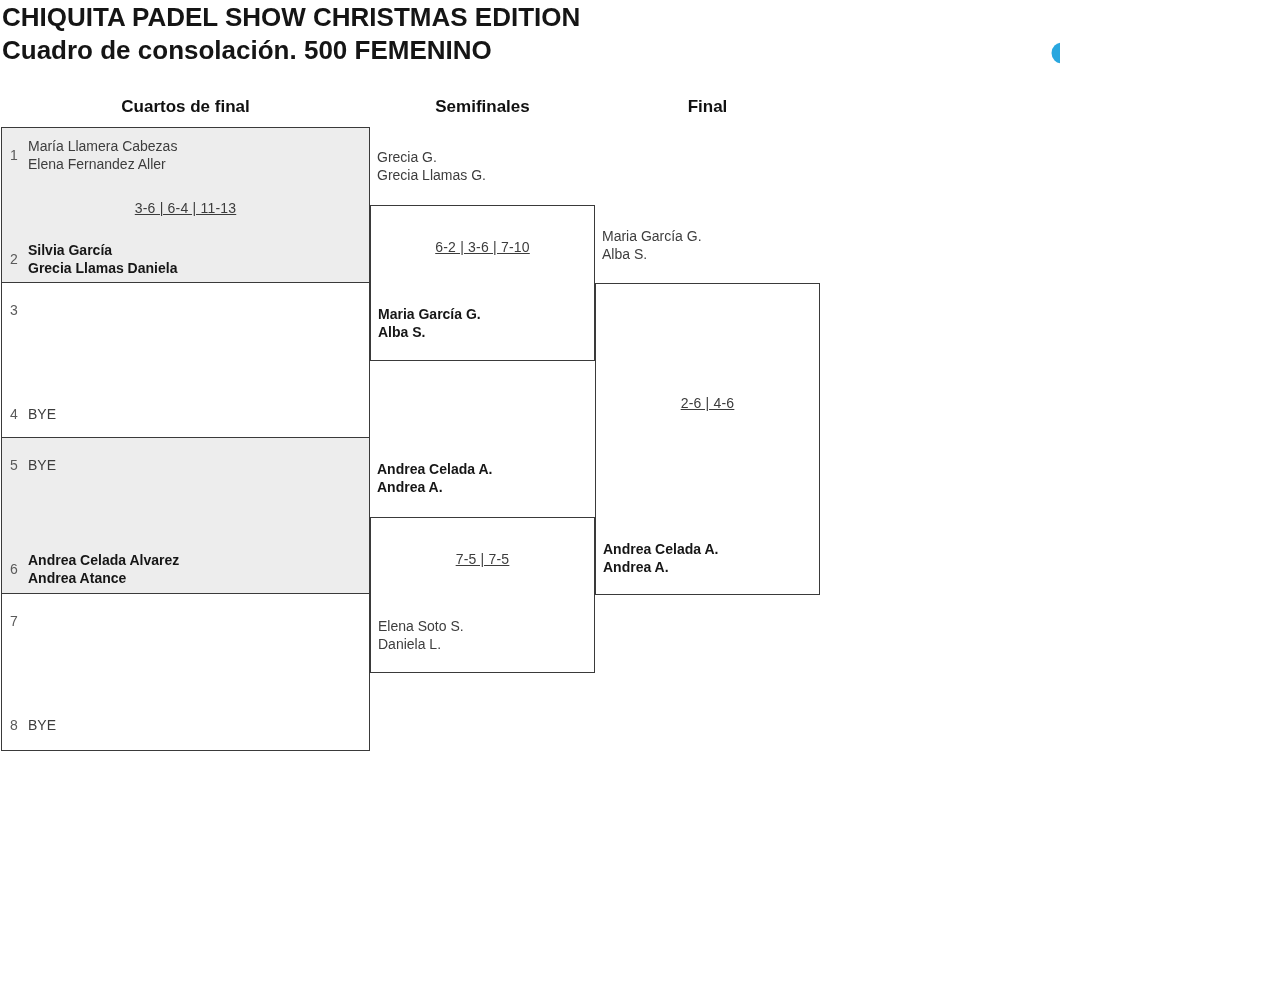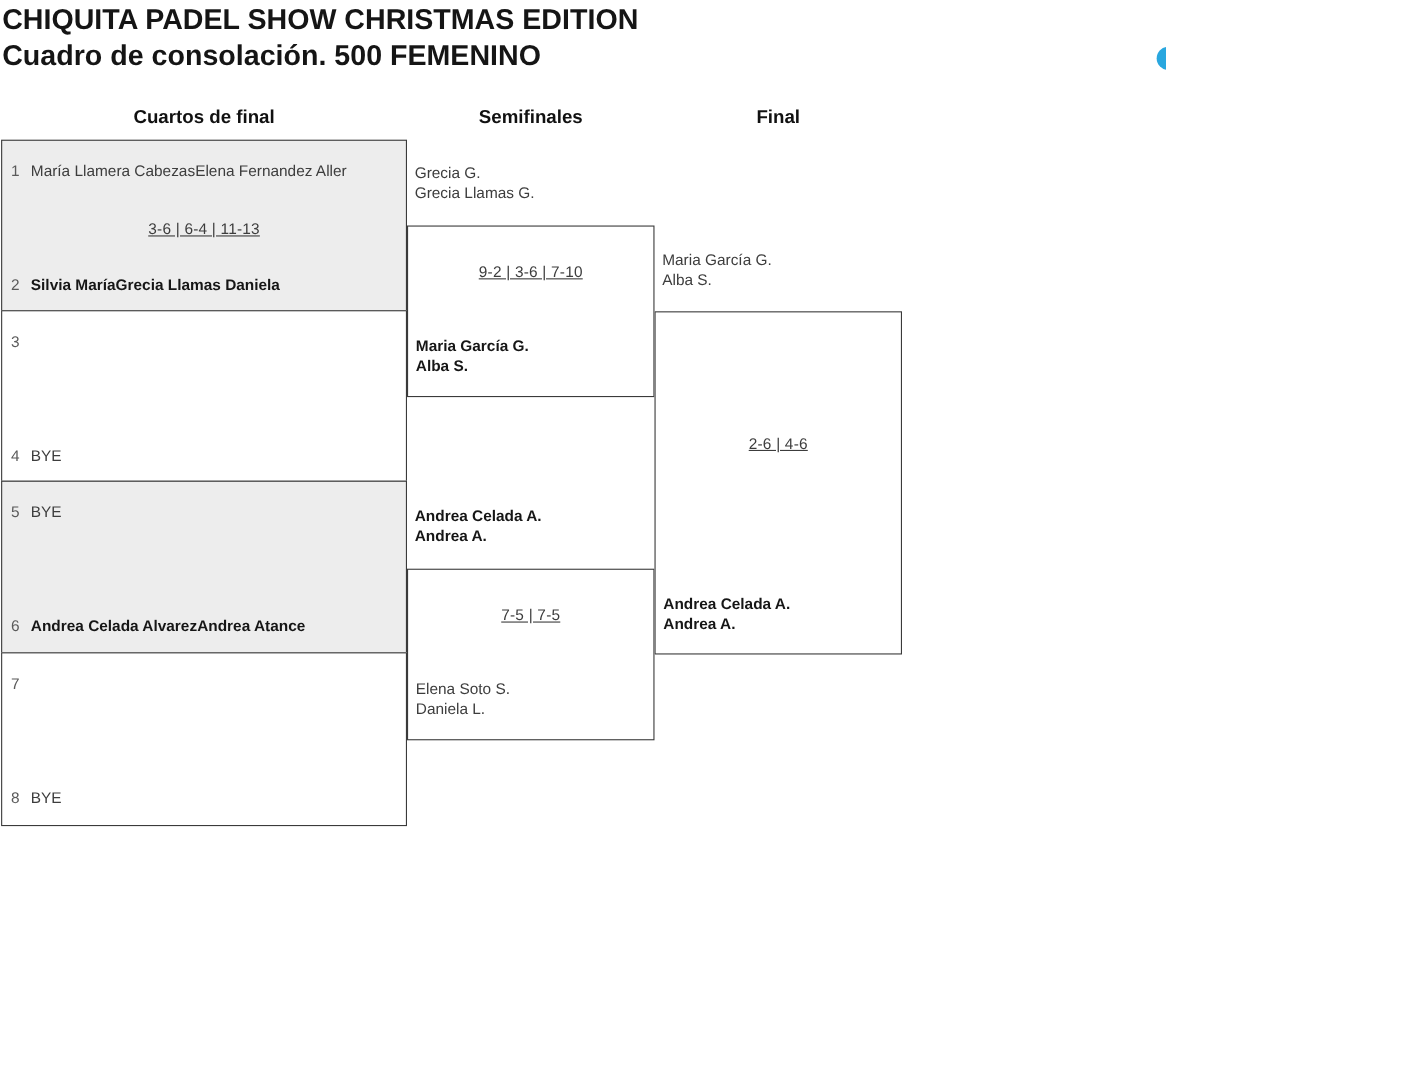--- a/index.html
+++ b/index.html
@@ -33,21 +33,21 @@
   .sf1 { top:205px; }
   .sf2 { top:517px; }
   .final-box { left:595px; top:283px; width:225px; height:312px; }
 
   
   .team-row { position:absolute; left:0; right:0; padding-left:8px;
               display:flex; align-items:center; gap:4px; }
   .row-top    { top:9px;   height:36px; }
   .row-bottom { top:113px; height:36px; }
   .seed { flex:none; width:14px; font-size:14px; color:#5a5a5a; line-height:18px; }
-  .team-lines { display:flex; flex-direction:row; font-size:14px; color:#3d3d3d; }
+  .team-lines { display:flex; flex-direction:column; font-size:14px; color:#3d3d3d; }
   .team-lines span { line-height:18px; white-space:nowrap; }
   .winner .team-lines, .team-label.winner { font-weight:700; color:#161616; }
 
   
   .score { position:absolute; left:0; right:0; text-align:center;
            font-size:14px; color:#3c3c3c; line-height:18px; letter-spacing:.2px;text-decoration:underline; }
   .score-qf { top:71px; }
   .score-sf { top:32px; }
   .score-final { top:110px; }
 
@@ -93,21 +93,21 @@
       <span class="seed">1</span>
       <span class="team-lines">
         <span>María Llamera Cabezas</span>
         <span>Elena Fernandez Aller</span>
       </span>
     </div>
     <div class="score score-qf">3-6 | 6-4 | 11-13</div>
     <div class="team-row row-bottom winner">
       <span class="seed">2</span>
       <span class="team-lines">
-        <span>Silvia María</span>
+        <span>Silvia García</span>
         <span>Grecia Llamas Daniela</span>
       </span>
     </div>
   </div>
 
   <div class="box qf qf2">
     <div class="team-row row-top winner">
       <span class="seed">3</span>
     </div>
     <div class="score score-qf"></div>
@@ -148,21 +148,21 @@
       </span>
     </div>
   </div>
 
   <div class="team-label lbl-sf1-entrant1">
     <span>Grecia G.</span>
     <span>Grecia Llamas G.</span>
   </div>
 
   <div class="box sf sf1">
-    <div class="score score-sf">9-2 | 3-6 | 7-10</div>
+    <div class="score score-sf">6-2 | 3-6 | 7-10</div>
     <div class="team-label in-box-label-sf winner">
       <span>Maria García G.</span>
       <span>Alba S.</span>
     </div>
   </div>
 
   <div class="team-label lbl-sf2-entrant1 winner">
     <span>Andrea Celada A.</span>
     <span>Andrea A.</span>
   </div>

